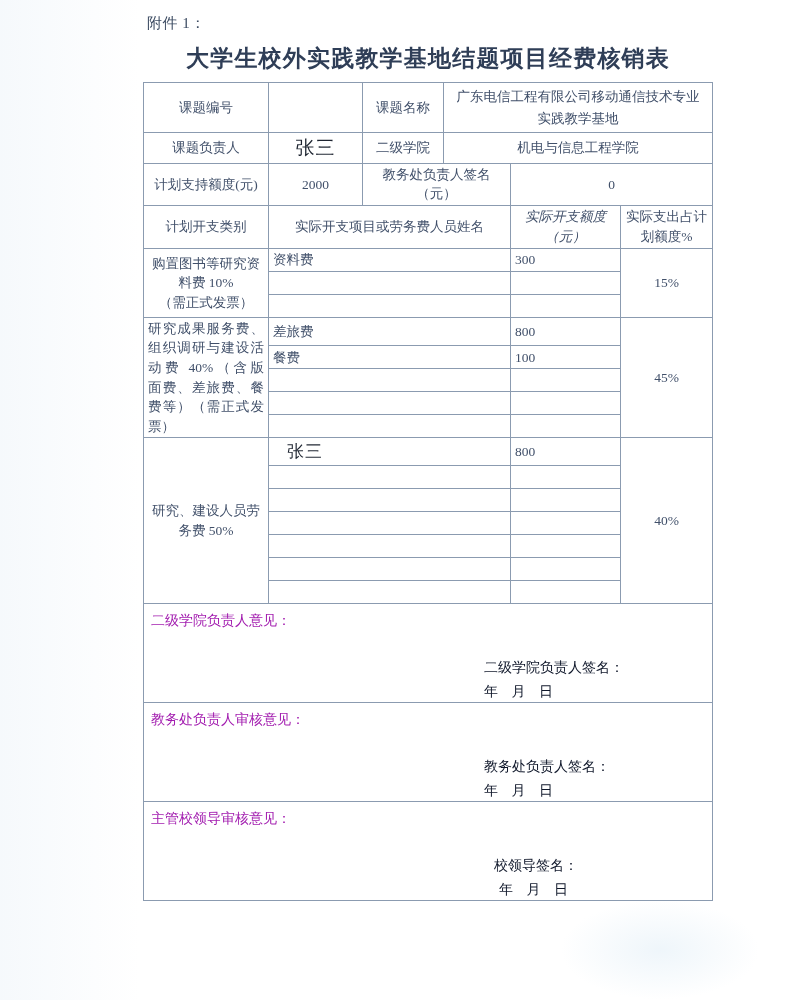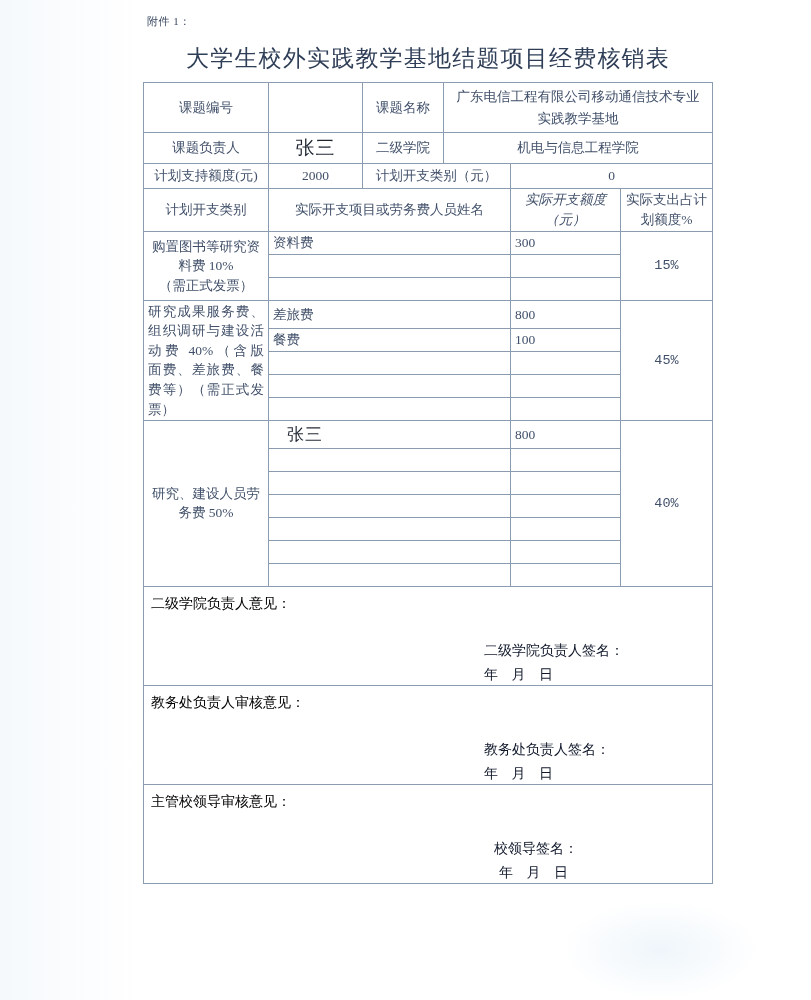--- a/index.html
+++ b/index.html
@@ -32,32 +32,32 @@
   }
   .page {
     position: relative;
     width: 811px;
     height: 1000px;
   }
   .attach-label {
     position: absolute;
     left: 147px;
     top: 14px;
-    font-size: 11px;
+    font-size: 15px;
     letter-spacing: 0.5px;
     color: #3b4a61;
   }
   .doc-title {
     position: absolute;
     left: 143px;
     top: 43px;
     width: 570px;
     text-align: center;
     font-size: 23px;
-    font-weight: normal;
+    font-weight: bold;
     letter-spacing: 1.2px;
     color: #2f3e57;
   }
   table.form {
     position: absolute;
     left: 143px;
     top: 82px;
     width: 569px;
     border-collapse: collapse;
     table-layout: fixed;
@@ -92,37 +92,37 @@
     color: #1d2430;
     letter-spacing: 1px;
   }
   .hand-sm {
     font-family: "DejaVu Sans", "Liberation Sans", sans-serif;
     font-size: 17px;
     color: #1d2430;
     letter-spacing: 1px;
   }
   .num { font-size: 13.5px; color: #3d4c64; margin-top: 48px; }
-  .pct { font-size: 14px; color: #3d4c64; font-family: Liberation Mono, monospace; }
+  .pct { font-size: 14px; color: #3d4c64; }
   .row-h20 { height: 20px; }
   .row-h22 { height: 22px; }
   .row-h25 { height: 25px; }
   
   td.opinion {
     height: 96px;
     vertical-align: top;
     position: relative;
     padding: 0;
   }
   .op-label {
     position: absolute;
     left: 7px;
     top: 7px;
     font-size: 14px;
-    color: #000000;
+    color: #a21caf;
   }
   .op-sign {
     position: absolute;
     left: 340px;
     top: 52px;
     font-size: 14px;
     color: #0f172a;
     line-height: 1.75;
   }
   .op-sign.indent { left: 350px; text-align: center; }
@@ -164,21 +164,21 @@
       <td class="ctr">
         <span class="hand">张三</span>
       </td>
       <td class="ctr">二级学院</td>
       <td class="ctr" colspan="3">机电与信息工程学院</td>
     </tr>
 
     <tr>
       <td class="ctr row-h22">计划支持额度(元)</td>
       <td class="ctr num">2000</td>
-      <td class="ctr" colspan="2">计划开支类别（元）</td>
+      <td class="ctr" colspan="2">教务处负责人签名（元）</td>
       <td class="ctr num" colspan="2">0</td>
     </tr>
 
     <tr>
       <td class="ctr row-h25">计划开支类别</td>
       <td class="ctr" colspan="3">实际开支项目或劳务费人员姓名</td>
       <td class="ctr" style="line-height:1.5;font-style:italic;">实际开支额度（元）</td>
       <td class="ctr" style="line-height:1.5;">实际支出占计划额度%</td>
     </tr>
 

